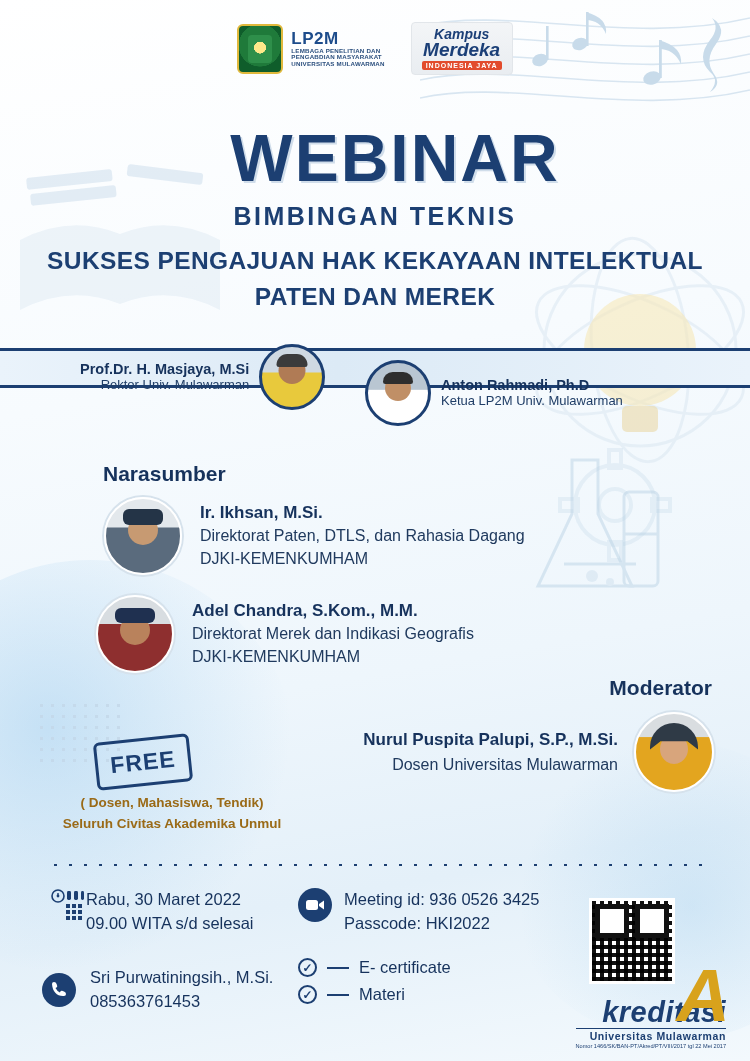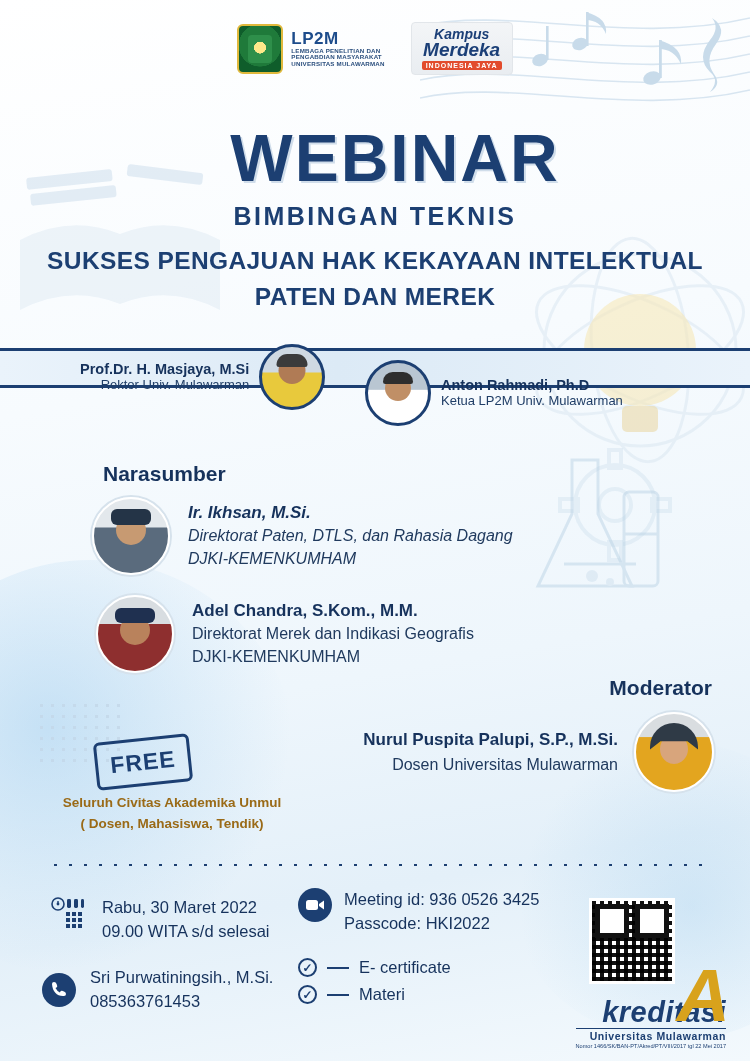--- a/index.html
+++ b/index.html
@@ -130,21 +130,21 @@
     content:""; position:absolute; left:50%; top:15%; transform:translateX(-50%);
     width:30px; height:12px; border-radius:13px 13px 3px 3px; background:#2e2e2e;
   }
 
   
   .narasumber-h {
     position: absolute; left: 95px; top: 462px;
     font-size: 21px; font-weight: 800; color: #16325c; margin-left: 8px;
   }
   .speaker { position: absolute; display: flex; align-items: center; gap: 18px; }
-  .sp1 { left: 92px; top: 497px; font-style: italic; }
+  .sp1 { left: 104px; top: 497px; }
   .sp2 { left: 96px; top: 595px; }
   .sphoto {
     width: 78px; height: 78px; border-radius: 50%; overflow: hidden; position: relative;
     border: 2px solid #ffffff; box-shadow: 0 0 0 2px #d6e2ec; flex: none;
   }
   .sphoto.a { background: linear-gradient(180deg,#e3e8ec 0 38%, #5a6b7d 39% 100%); }
   .sphoto.a::before {
     content:""; position:absolute; left:50%; top:22%; transform:translateX(-50%);
     width:30px; height:30px; border-radius:50%; background:#c79a72;
   }
@@ -214,21 +214,21 @@
 
   
   .info { position: absolute; left: 40px; top: 888px; width: 680px; }
   .i-ico { flex: none; }
   .circ-ico {
     width: 34px; height: 34px; border-radius: 50%; background: #1c3f72;
     display: flex; align-items: center; justify-content: center; color: #fff; font-size: 17px;
   }
   .itxt { line-height: 1.45; }
   .itxt div { font-size: 16.5px; color: #16325c; }
-  .blk-date { position: absolute; left: 10px; top: 8px; display: flex; gap: 16px; }
+  .blk-date { position: absolute; left: 10px; top: 0; display: flex; gap: 0; }
   .blk-meet { position: absolute; left: 258px; top: 0; display: flex; gap: 12px; }
   .blk-phone { position: absolute; left: 2px; top: 78px; display: flex; gap: 14px; align-items: center; }
   .blk-check { position: absolute; left: 258px; top: 70px; }
   .chk-row { display: flex; align-items: center; gap: 10px; margin-bottom: 8px; }
   .chk {
     width: 19px; height: 19px; border-radius: 50%; border: 2px solid #1c3f72;
     display: flex; align-items: center; justify-content: center;
     font-size: 12px; color: #1c3f72; font-weight: 700;
   }
   .chk-line { width: 22px; height: 2px; background: #1c3f72; }
@@ -415,22 +415,22 @@
       <div class="mod-name">Nurul Puspita Palupi, S.P., M.Si.</div>
       <div class="mod-role">Dosen Universitas Mulawarman</div>
     </div>
     <div class="mphoto"></div>
   </div>
 
   <div class="free-stamp">
     <span>FREE</span>
   </div>
   <div class="free-note">
+    <div>( Dosen, Mahasiswa, Tendik)</div>
     <div>Seluruh Civitas Akademika Unmul</div>
-    <div>( Dosen, Mahasiswa, Tendik)</div>
   </div>
 
   <div class="dotline"></div>
 
   <div class="info">
 
     <div class="blk-date">
       <div class="i-ico">
         <svg width="36" height="36" viewBox="0 0 36 36">
           <circle cx="8" cy="8" r="6" fill="none" stroke="#1c3f72" stroke-width="1.6"></circle>

